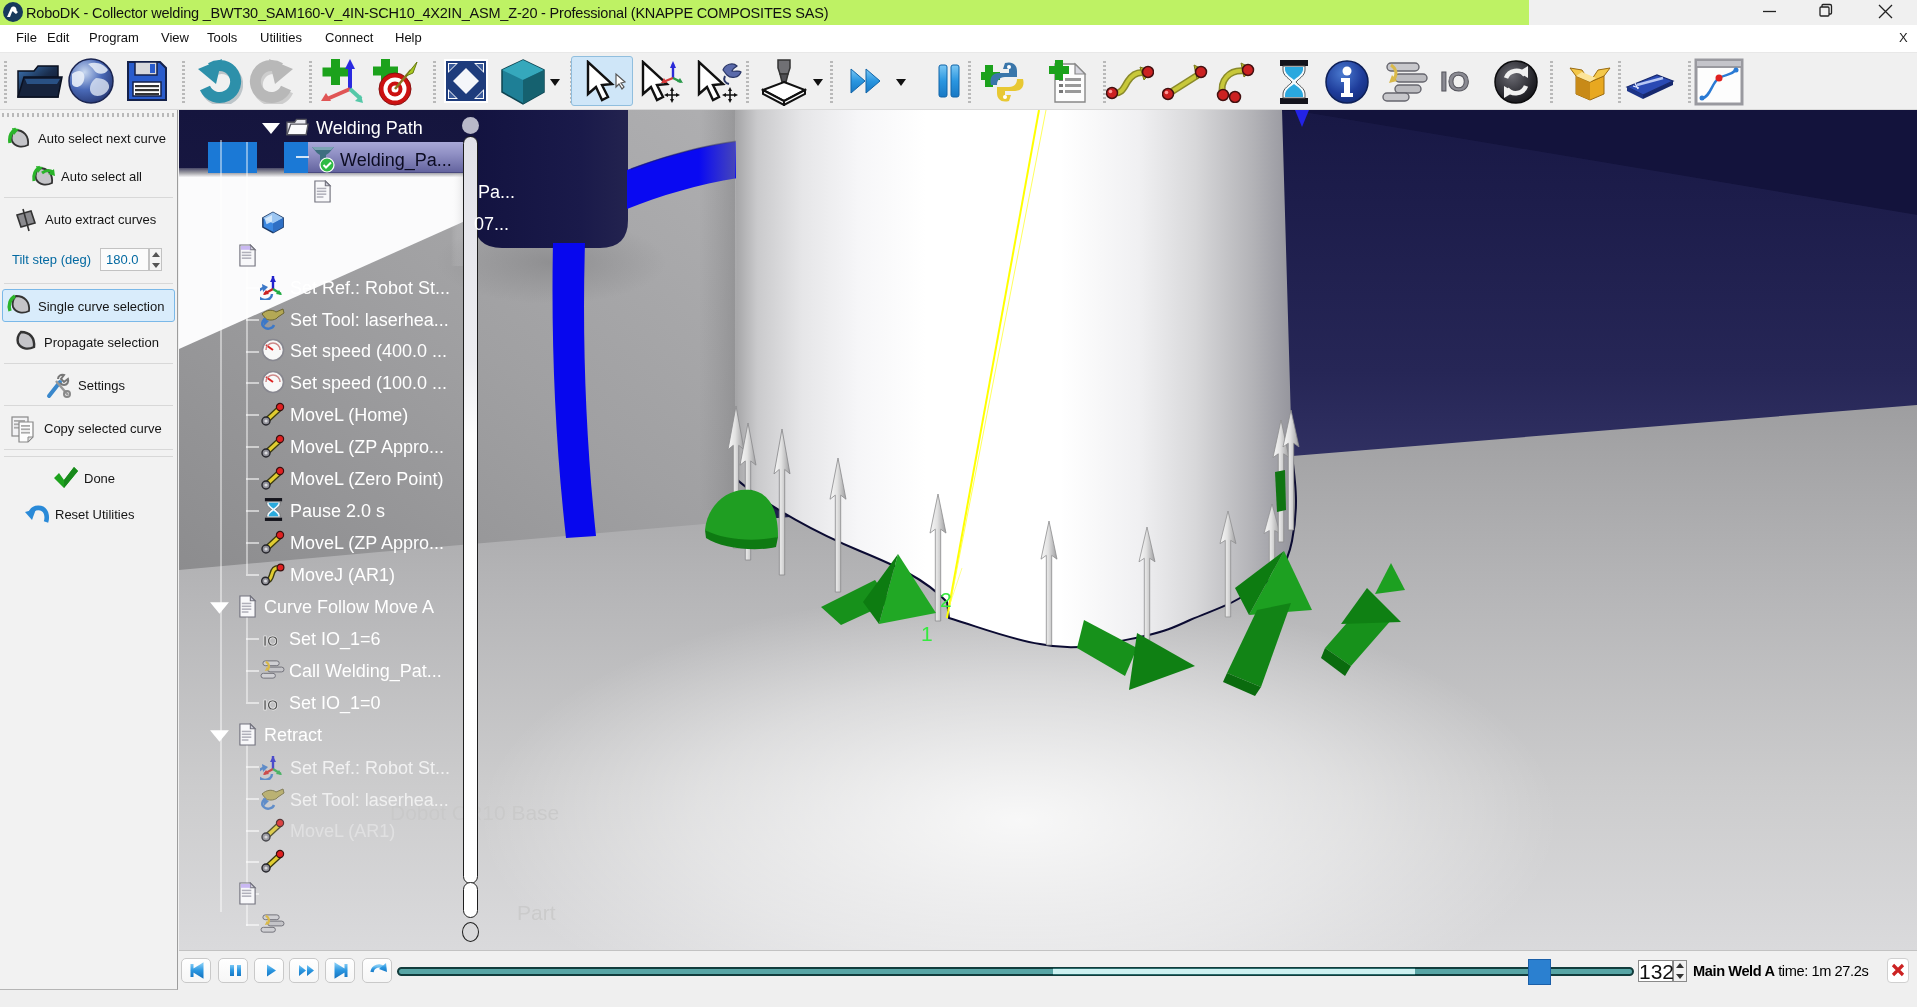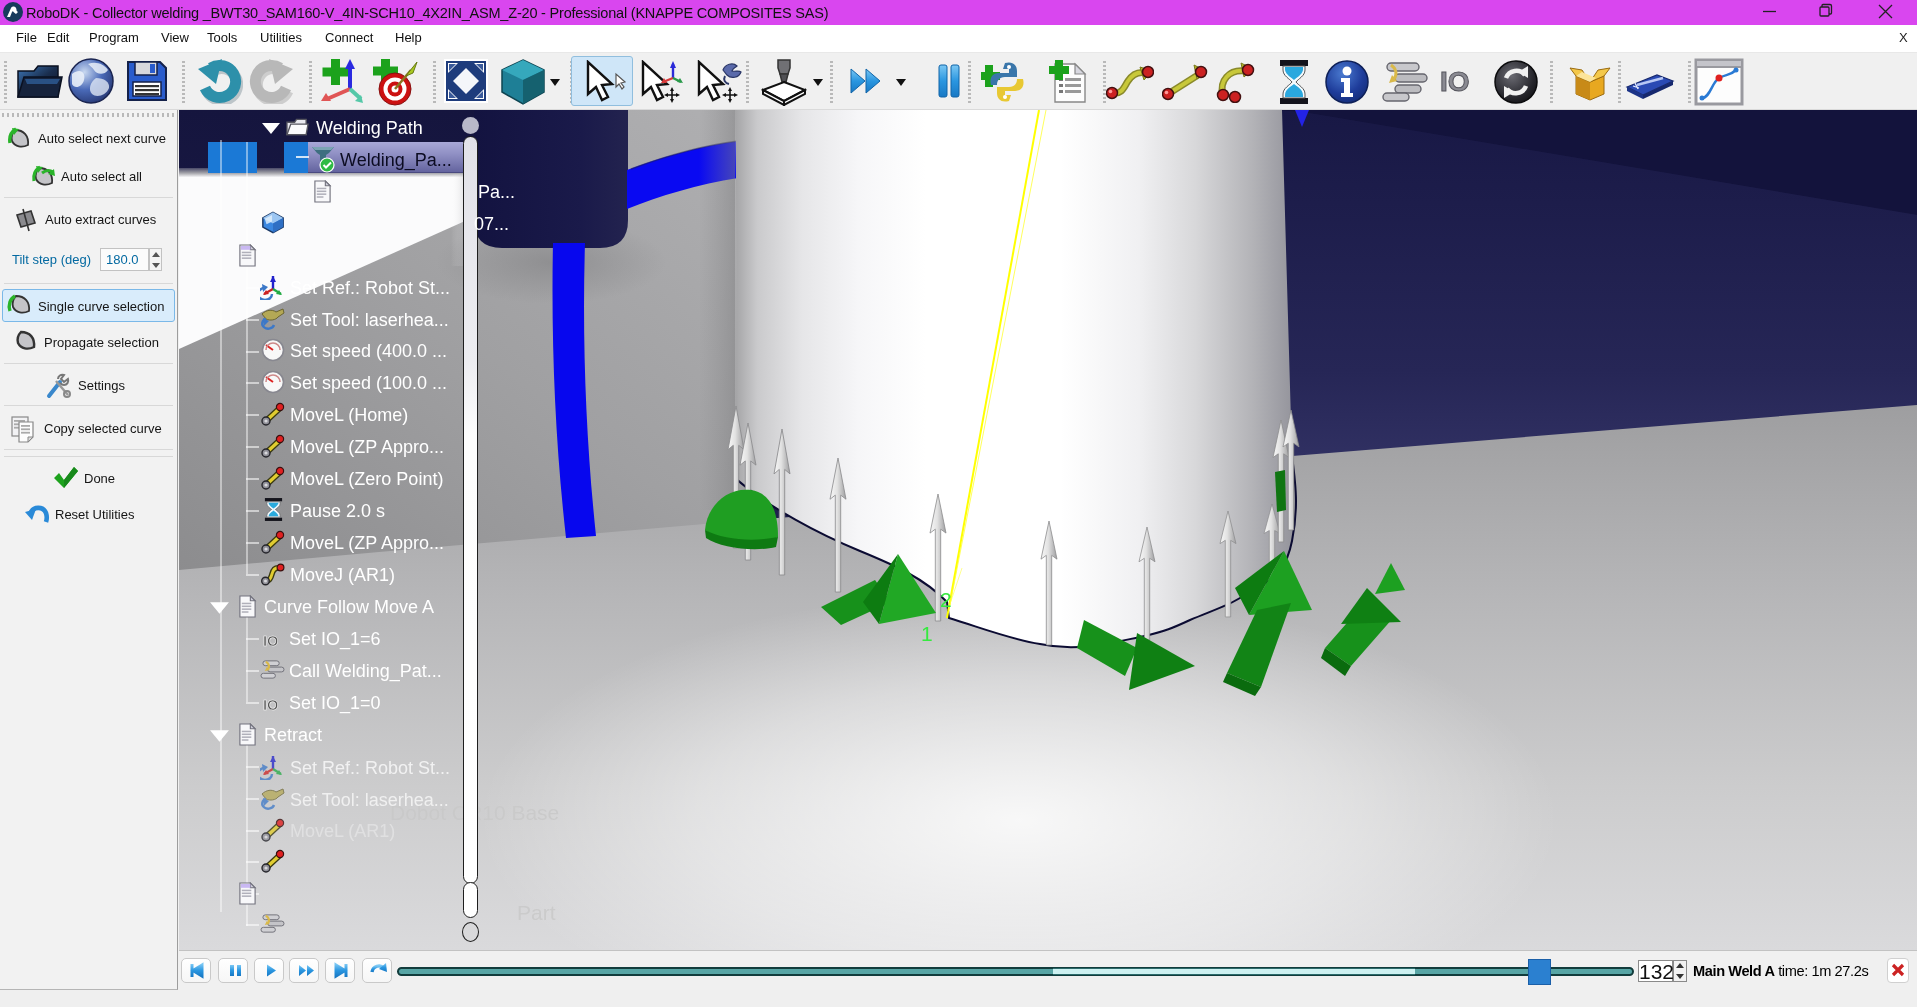--- a/index.html
+++ b/index.html
@@ -1,16 +1,16 @@
 <!DOCTYPE html>
 <html><head><meta charset="utf-8"><style>
 *{margin:0;padding:0;box-sizing:border-box}
 html,body{width:1917px;height:1007px;overflow:hidden;font-family:"Liberation Sans",sans-serif;background:#f0f0f0}
 .abs{position:absolute}
-#titlebar{position:absolute;left:0;top:0;width:1917px;height:25px;background:#d946ef}
+#titlebar{position:absolute;left:0;top:0;width:1529px;height:25px;background:#bef264}
 #title{position:absolute;left:26px;top:5px;font-size:14.5px;letter-spacing:-0.2px;color:#111}
 #menubar{position:absolute;left:0;top:25px;width:1917px;height:28px;background:#ffffff;border-bottom:1px solid #e8e8e8}
 .mi{position:absolute;top:5px;font-size:13px;color:#111}
 #toolbar{position:absolute;left:0;top:53px;width:1917px;height:57px;background:#f0f0f0;border-bottom:1px solid #dadada}
 .grip{position:absolute;top:6px;width:3px;height:45px;background-image:repeating-linear-gradient(#f0f0f0 0 2px,#b9b9b9 2px 4px)}
 #sidebar{position:absolute;left:0;top:110px;width:178px;height:880px;background:#f2f2f2;border-right:1px solid #9d9d9d;border-bottom:1px solid #b5b5b5}
 .sep{position:absolute;left:4px;width:169px;height:1px;background:#d8d8d8}
 .slabel{position:absolute;font-size:13px;color:#151515;white-space:nowrap}
 .gray{color:#0369a1}
 #viewport{position:absolute;left:179px;top:110px;width:1738px;height:840px;overflow:hidden}

